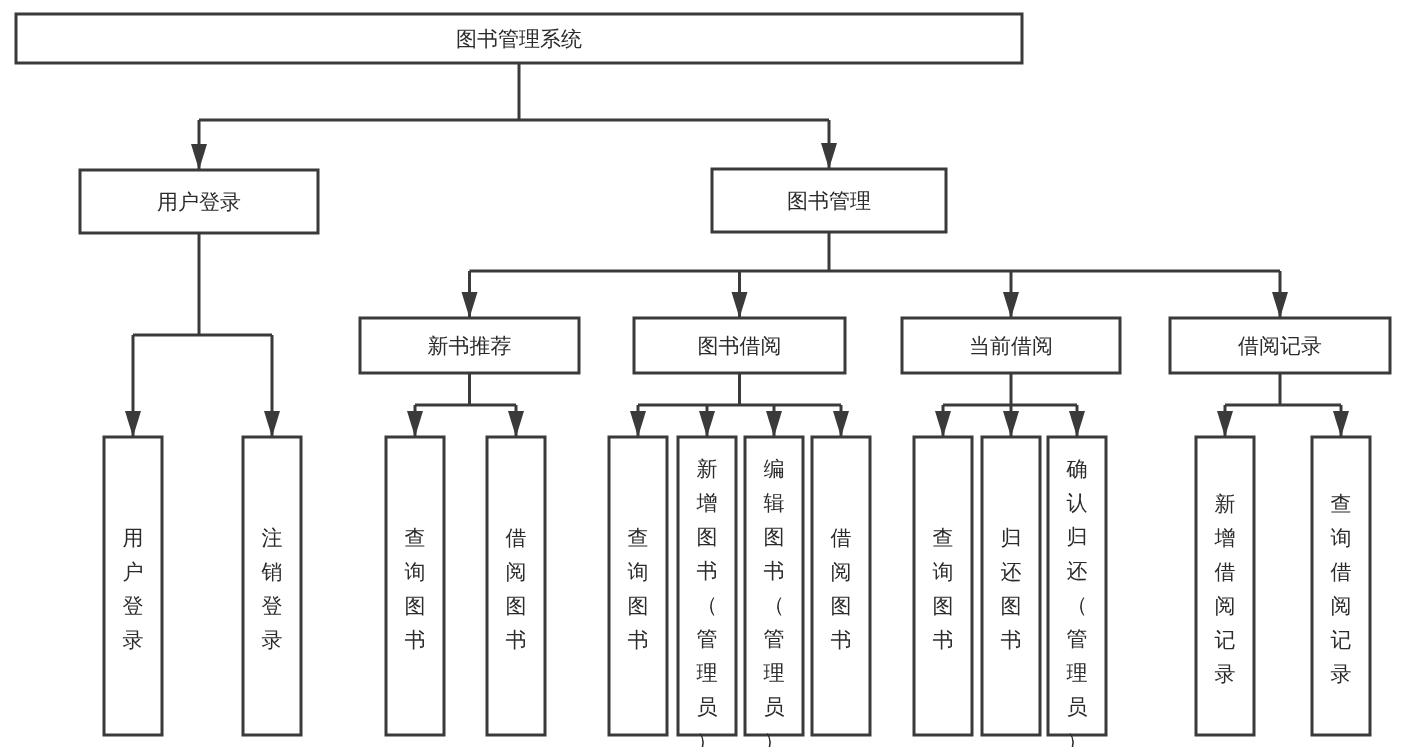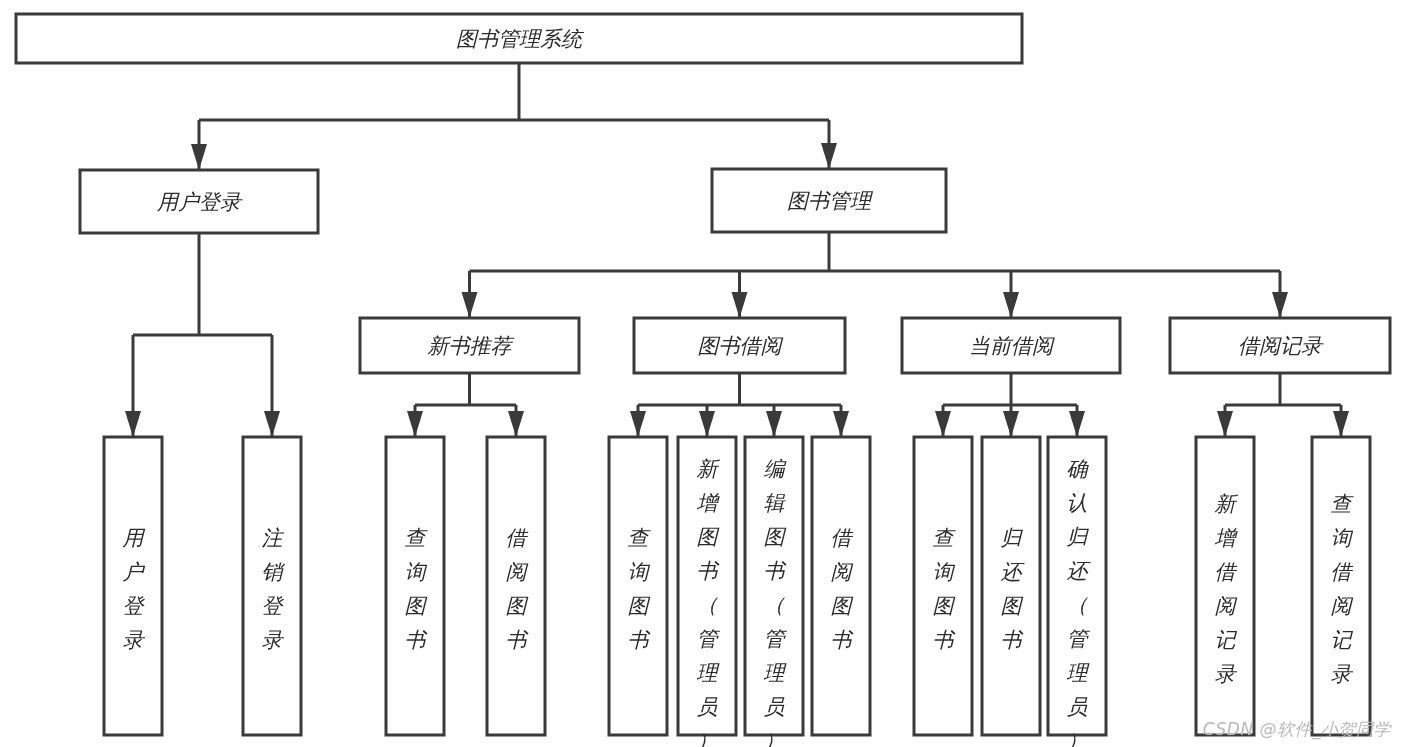--- a/index.html
+++ b/index.html
@@ -12,21 +12,20 @@
     width: 1405px;
     height: 747px;
     font-family: "DejaVu Sans", "Liberation Sans", sans-serif;
     overflow: hidden;
     position: relative;
   }
   #diagram-root {
     position: relative;
     width: 1405px;
     height: 747px;
-    font-style: italic;
   }
   svg.diagram-canvas {
     position: absolute;
     top: 0;
     left: 0;
     width: 1405px;
     height: 747px;
     display: block;
   }
   .node-box {
@@ -203,14 +202,13 @@
         <g>
           <rect x="1196" y="437" width="58" height="298" class="node-box"></rect>
           <text x="1225" y="510.52" class="node-label-vertical"><tspan x="1225" dy="0">新</tspan><tspan x="1225" dy="34">增</tspan><tspan x="1225" dy="34">借</tspan><tspan x="1225" dy="34">阅</tspan><tspan x="1225" dy="34">记</tspan><tspan x="1225" dy="34">录</tspan></text>
         </g>
         <g>
           <rect x="1312" y="437" width="58" height="298" class="node-box"></rect>
           <text x="1341" y="510.52" class="node-label-vertical"><tspan x="1341" dy="0">查</tspan><tspan x="1341" dy="34">询</tspan><tspan x="1341" dy="34">借</tspan><tspan x="1341" dy="34">阅</tspan><tspan x="1341" dy="34">记</tspan><tspan x="1341" dy="34">录</tspan></text>
         </g>
       </g>
   </svg>
-  <div class="watermark-text">CSDN @软件_小贺同学</div>
 </div>
 
 </body></html>

